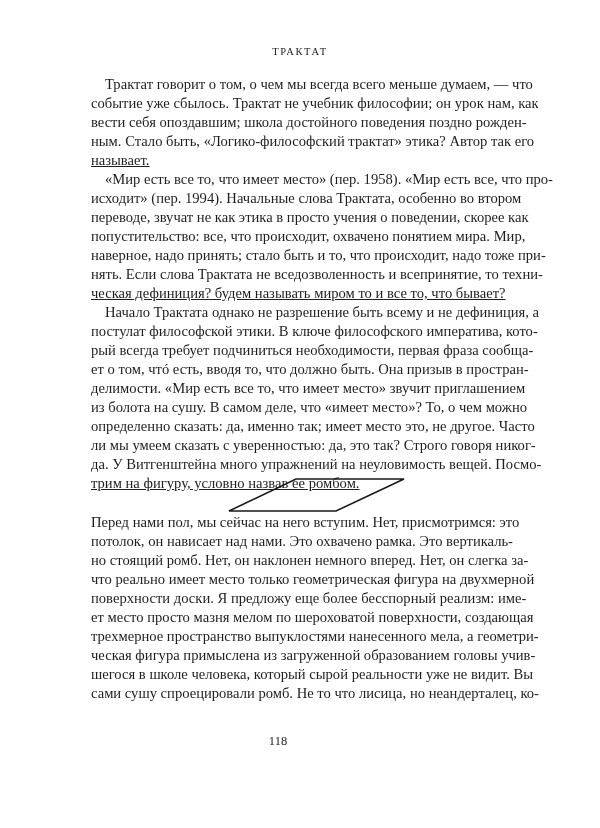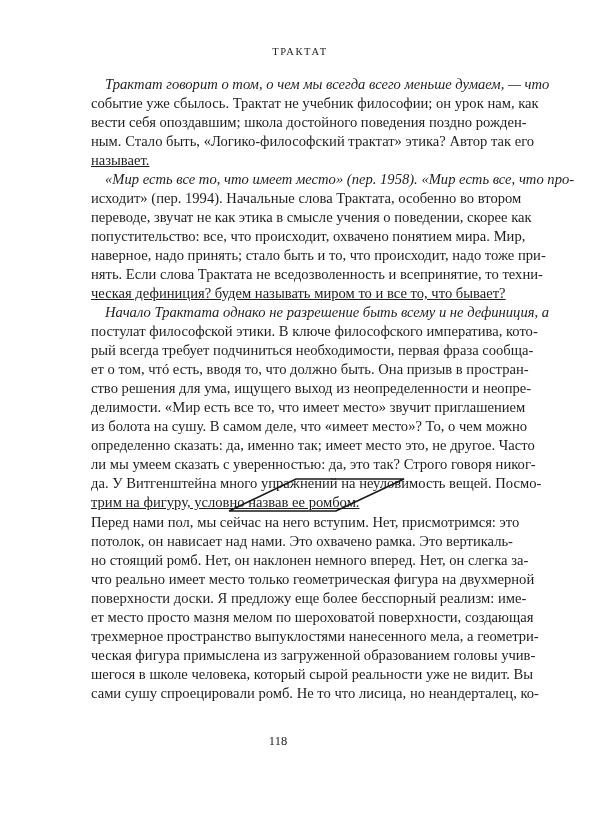--- a/index.html
+++ b/index.html
@@ -4,50 +4,49 @@
 <style>
   html, body { margin: 0; padding: 0; background: #ffffff; }
   body { width: 600px; height: 828px; position: relative; overflow: hidden;
          font-family: "Liberation Serif", "DejaVu Serif", serif; color: #1e1e1e; }
   .page { position: absolute; left: 0; top: 0; width: 600px; height: 828px; background: #fff; }
   .running-head { position: absolute; top: 46px; left: 0; width: 600px; text-align: center;
                   font-size: 10.5px; letter-spacing: 1.6px; color: #222; }
   .text-block { position: absolute; left: 91px; width: 418px; font-size: 14.6px; line-height: 19px; }
   .line { display: block; white-space: nowrap; text-align: justify; text-align-last: justify; height: 19px; }
   .line.last { text-align-last: left; text-decoration: underline; }
-  .line.indent { padding-left: 14px; font-style: italic; }
+  .line.indent { padding-left: 14px; }
   #block1 { top: 75px; }
   #block2 { top: 513px; }
   .figure { position: absolute; left: 220px; top: 472px; width: 200px; height: 48px; }
   .page-number { position: absolute; top: 734px; left: 0; width: 556px; text-align: center; font-size: 12.5px; color: #222; }
 </style>
 </head>
 <body>
 
 <div class="page">
   <div class="running-head">ТРАКТАТ</div>
 
   <div class="text-block" id="block1">
     <span class="line indent">Трактат говорит о том, о чем мы всегда всего меньше думаем, — что</span>
     <span class="line">событие уже сбылось. Трактат не учебник философии; он урок нам, как</span>
     <span class="line">вести себя опоздавшим; школа достойного поведения поздно рожден-</span>
     <span class="line">ным. Стало быть, «Логико-философский трактат» этика? Автор так его</span>
     <span class="line last">называет.</span>
     <span class="line indent">«Мир есть все то, что имеет место» (пер. 1958). «Мир есть все, что про-</span>
     <span class="line">исходит» (пер. 1994). Начальные слова Трактата, особенно во втором</span>
-    <span class="line">переводе, звучат не как этика в смысле учения о поведении, скорее как</span>
+    <span class="line">переводе, звучат не как этика в просто учения о поведении, скорее как</span>
     <span class="line">попустительство: все, что происходит, охвачено понятием мира. Мир,</span>
     <span class="line">наверное, надо принять; стало быть и то, что происходит, надо тоже при-</span>
     <span class="line">нять. Если слова Трактата не вседозволенность и всепринятие, то техни-</span>
     <span class="line last">ческая дефиниция? будем называть миром то и все то, что бывает?</span>
     <span class="line indent">Начало Трактата однако не разрешение быть всему и не дефиниция, а</span>
     <span class="line">постулат философской этики. В ключе философского императива, кото-</span>
     <span class="line">рый всегда требует подчиниться необходимости, первая фраза сообща-</span>
     <span class="line">ет о том, чтó есть, вводя то, что должно быть. Она призыв в простран-</span>
-    <span class="line">ство решения для ума, ищущего выход из неопределенности и неопре-</span>
     <span class="line">делимости. «Мир есть все то, что имеет место» звучит приглашением</span>
     <span class="line">из болота на сушу. В самом деле, что «имеет место»? То, о чем можно</span>
     <span class="line">определенно сказать: да, именно так; имеет место это, не другое. Часто</span>
     <span class="line">ли мы умеем сказать с уверенностью: да, это так? Строго говоря никог-</span>
     <span class="line">да. У Витгенштейна много упражнений на неуловимость вещей. Посмо-</span>
     <span class="line last">трим на фигуру, условно назвав ее ромбом.</span>
   </div>
 
   <svg class="figure" viewBox="0 0 200 48" width="200" height="48">
     <polygon points="9,39 76,7 184,7 116,39" fill="none" stroke="#1a1a1a" stroke-width="1.6" stroke-linejoin="miter"></polygon>

